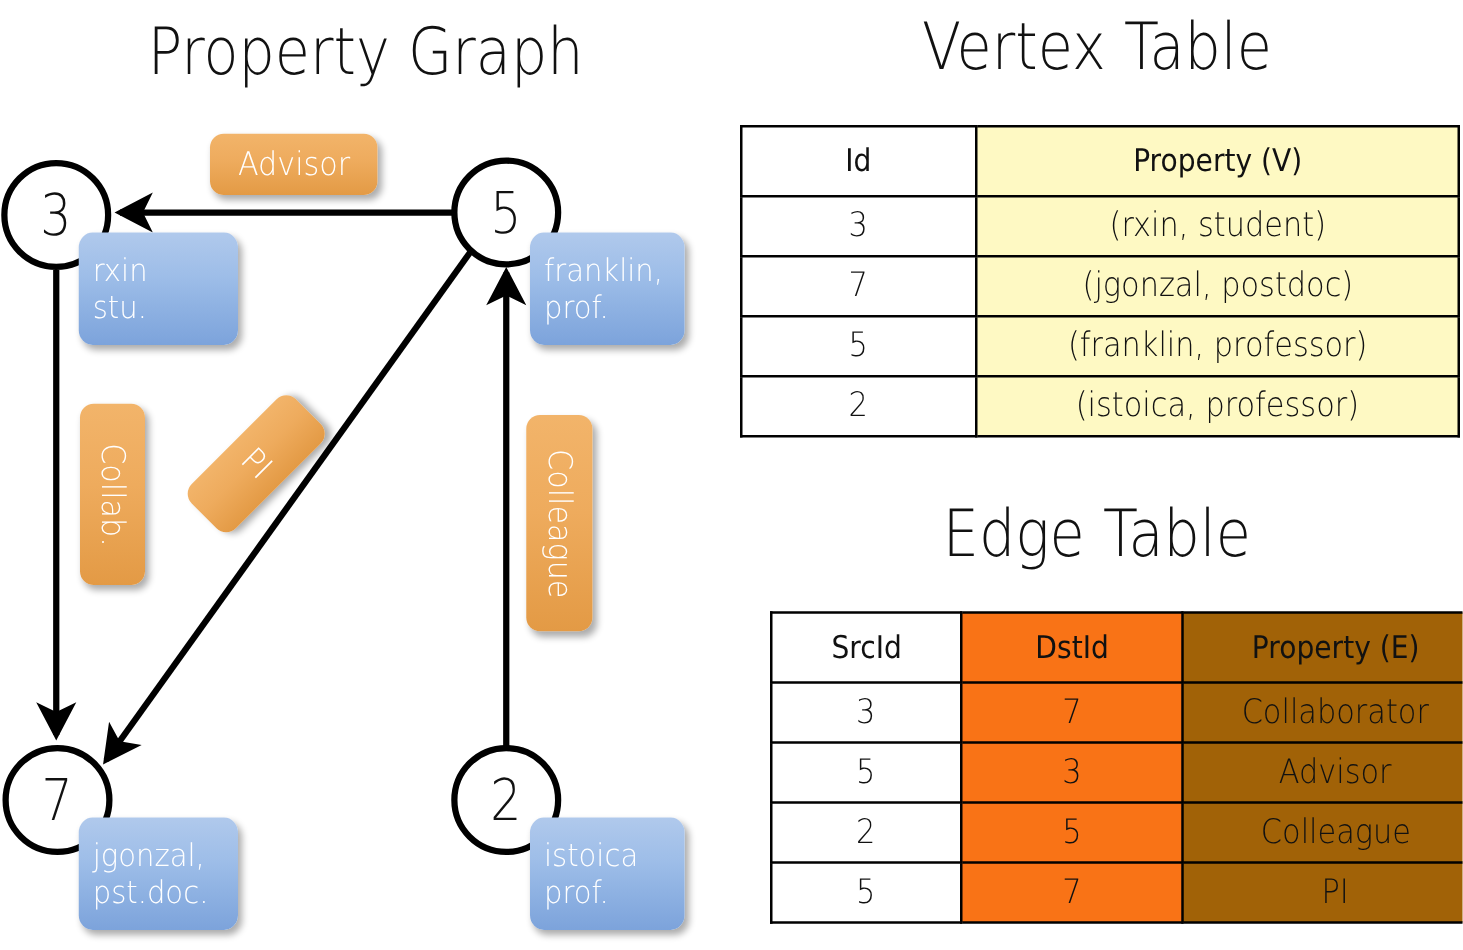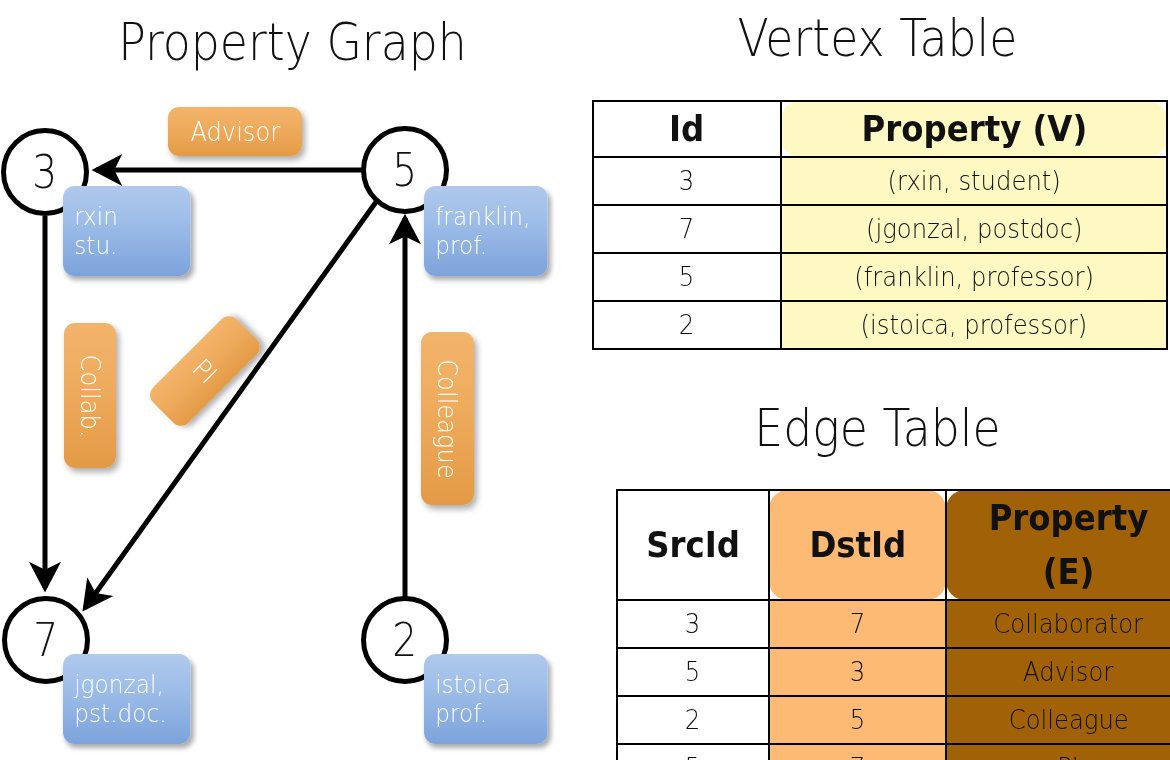--- a/index.html
+++ b/index.html
@@ -53,30 +53,30 @@
   .rot-45{transform:rotate(-45deg);}
   .rot-45 span{transform:rotate(90deg) scaleX(.93);}
 
   
   table.grid{position:absolute;border-collapse:collapse;table-layout:fixed;}
   table.grid td,table.grid th{
     border:2px solid #000;text-align:center;
     font-family:"DejaVu Sans",sans-serif;font-weight:300;
     font-size:27px;color:#111;padding:0;height:46px;line-height:46px;
   }
-  table.grid th{font-weight:700;font-size:36px;height:54px;line-height:54px;border-radius:19px;}
+  table.grid th{font-weight:400;font-size:25px;height:54px;line-height:54px;}
   table.grid td span,table.grid th span{display:inline-block;transform:scaleX(.9);}
 
   #vertex-table{left:592px;top:100px;width:576px;}
   #vertex-table .col-id{width:186px;background:#fff;}
   #vertex-table .col-prop{background:#fef9c3;}
 
   #edge-table{left:616px;top:489px;width:576px;}
   #edge-table .col-src{width:150px;background:#fff;}
-  #edge-table .col-dst{width:175px;background:#fdba74;}
+  #edge-table .col-dst{width:175px;background:#f97316;}
   #edge-table .col-prop{background:#a16207;}
 </style>
 </head>
 <body>
 
 <div class="bigtitle" id="title-property-graph">Property Graph</div>
 <div class="bigtitle" id="title-vertex-table">Vertex Table</div>
 <div class="bigtitle" id="title-edge-table">Edge Table</div>
 
 <div id="graph-panel">

